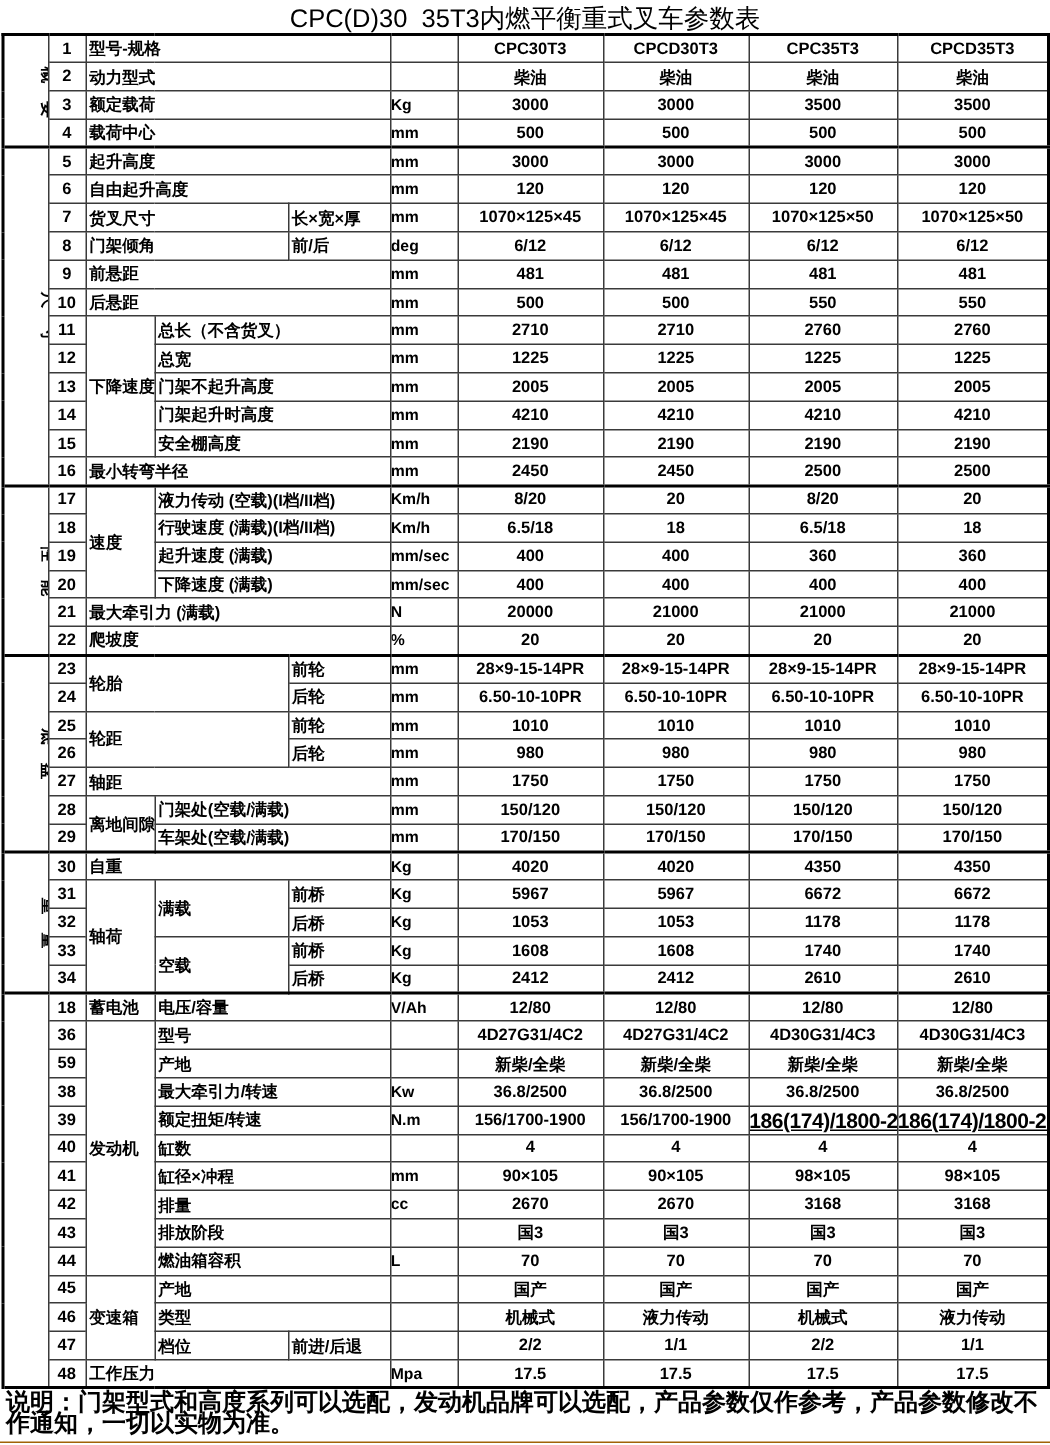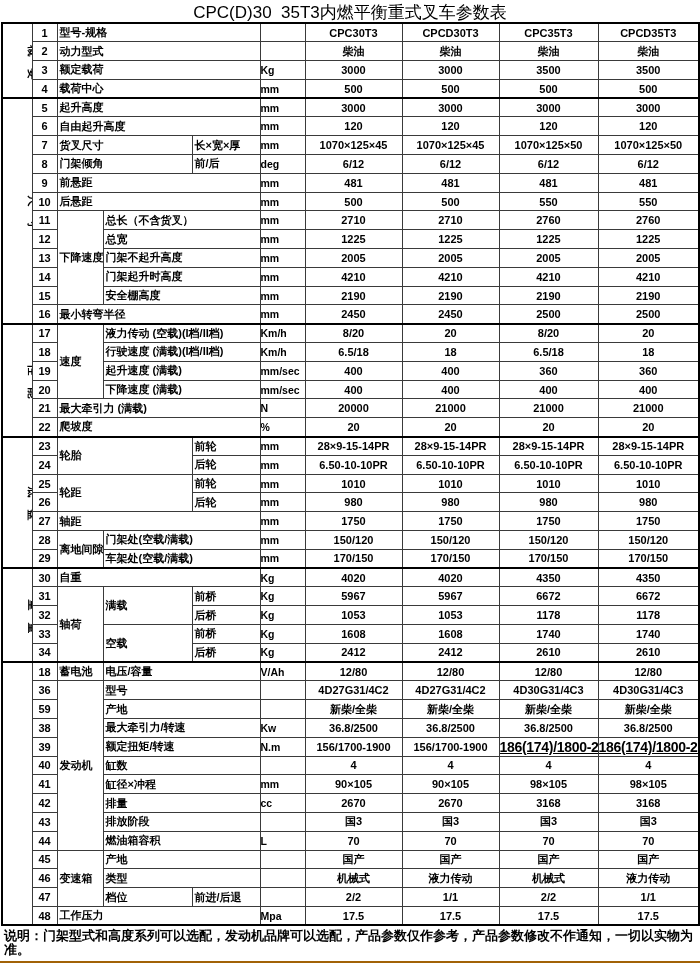--- a/index.html
+++ b/index.html
@@ -12,21 +12,21 @@
   tr{height:18.8px;}
   td{border:1px solid #3a3a3a;overflow:hidden;white-space:nowrap;font-weight:bold;padding:0;}
   tr.gtop td{border-top:2px solid #000;}
   td.num{text-align:center;font-size:11px;}
   td.name{text-align:left;font-size:11px;padding-left:2px;}
   td.unit{font-size:10.5px;}
   td.val{text-align:center;font-size:11px;}
   td.val.sm{font-size:14px;letter-spacing:-0.3px;text-decoration:underline;}
   td.gcell{text-align:center;vertical-align:middle;border-left:2px solid #000;}
   .vtext{display:inline-block;transform:rotate(90deg);font-size:11px;letter-spacing:12px;padding-left:12px;white-space:nowrap;}
-  .footer{font-size:13px;font-weight:bold;padding:3px 3px 4px 4px;border-bottom:3px solid #a16207;line-height:14px;}
+  .footer{font-size:16px;font-weight:bold;padding:3px 3px 4px 4px;border-bottom:1px solid #a16207;line-height:14px;}
 </style>
 </head>
 <body>
 
 <div class="page">
   <div class="title">CPC(D)30  35T3内燃平衡重式叉车参数表</div>
   <table>
     <colgroup>
       <col class="c-group">
         <col class="c-num">

